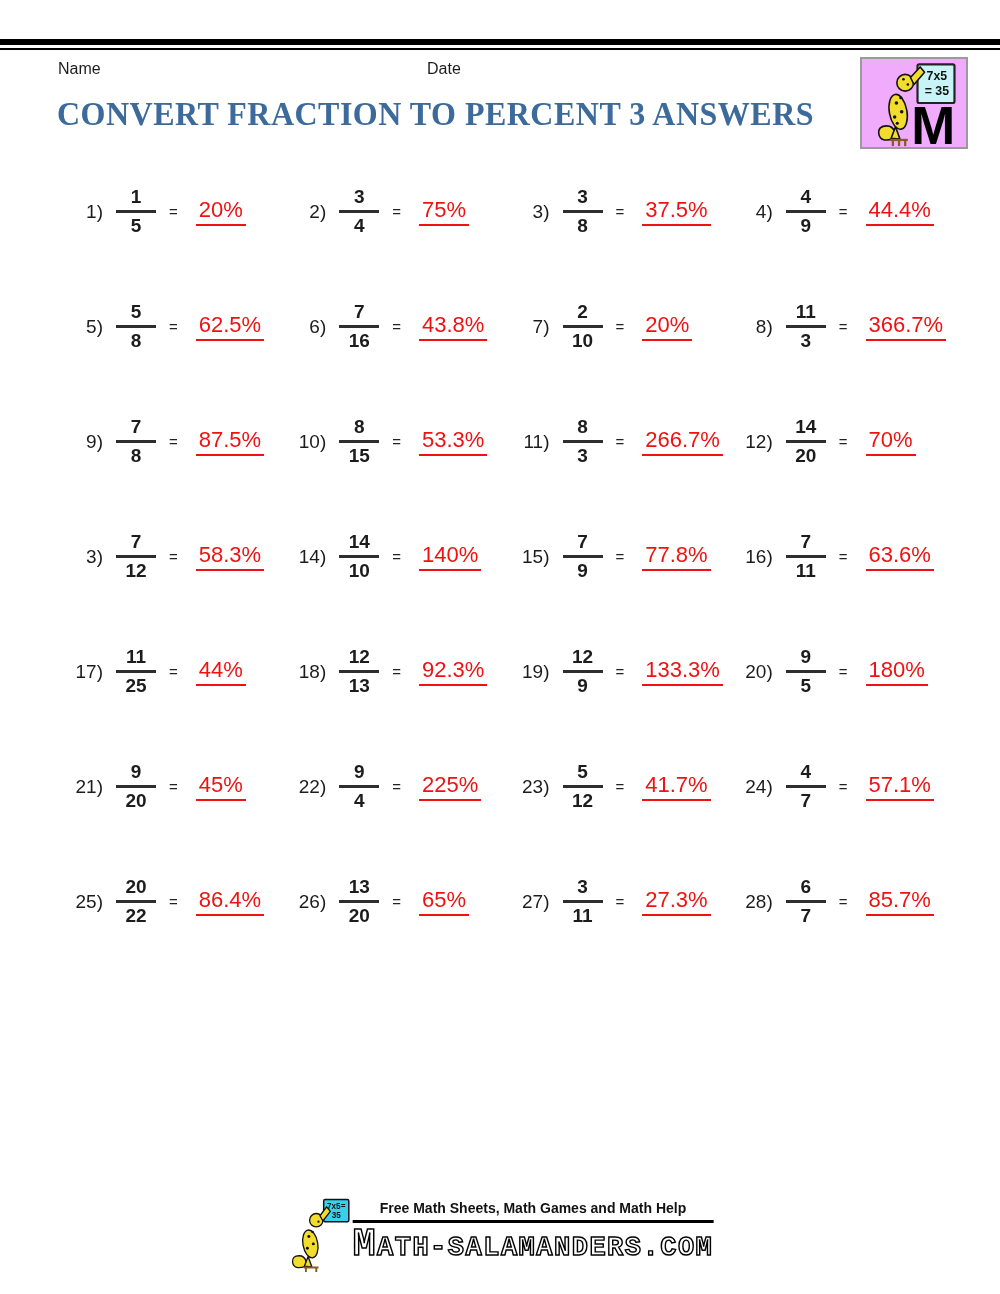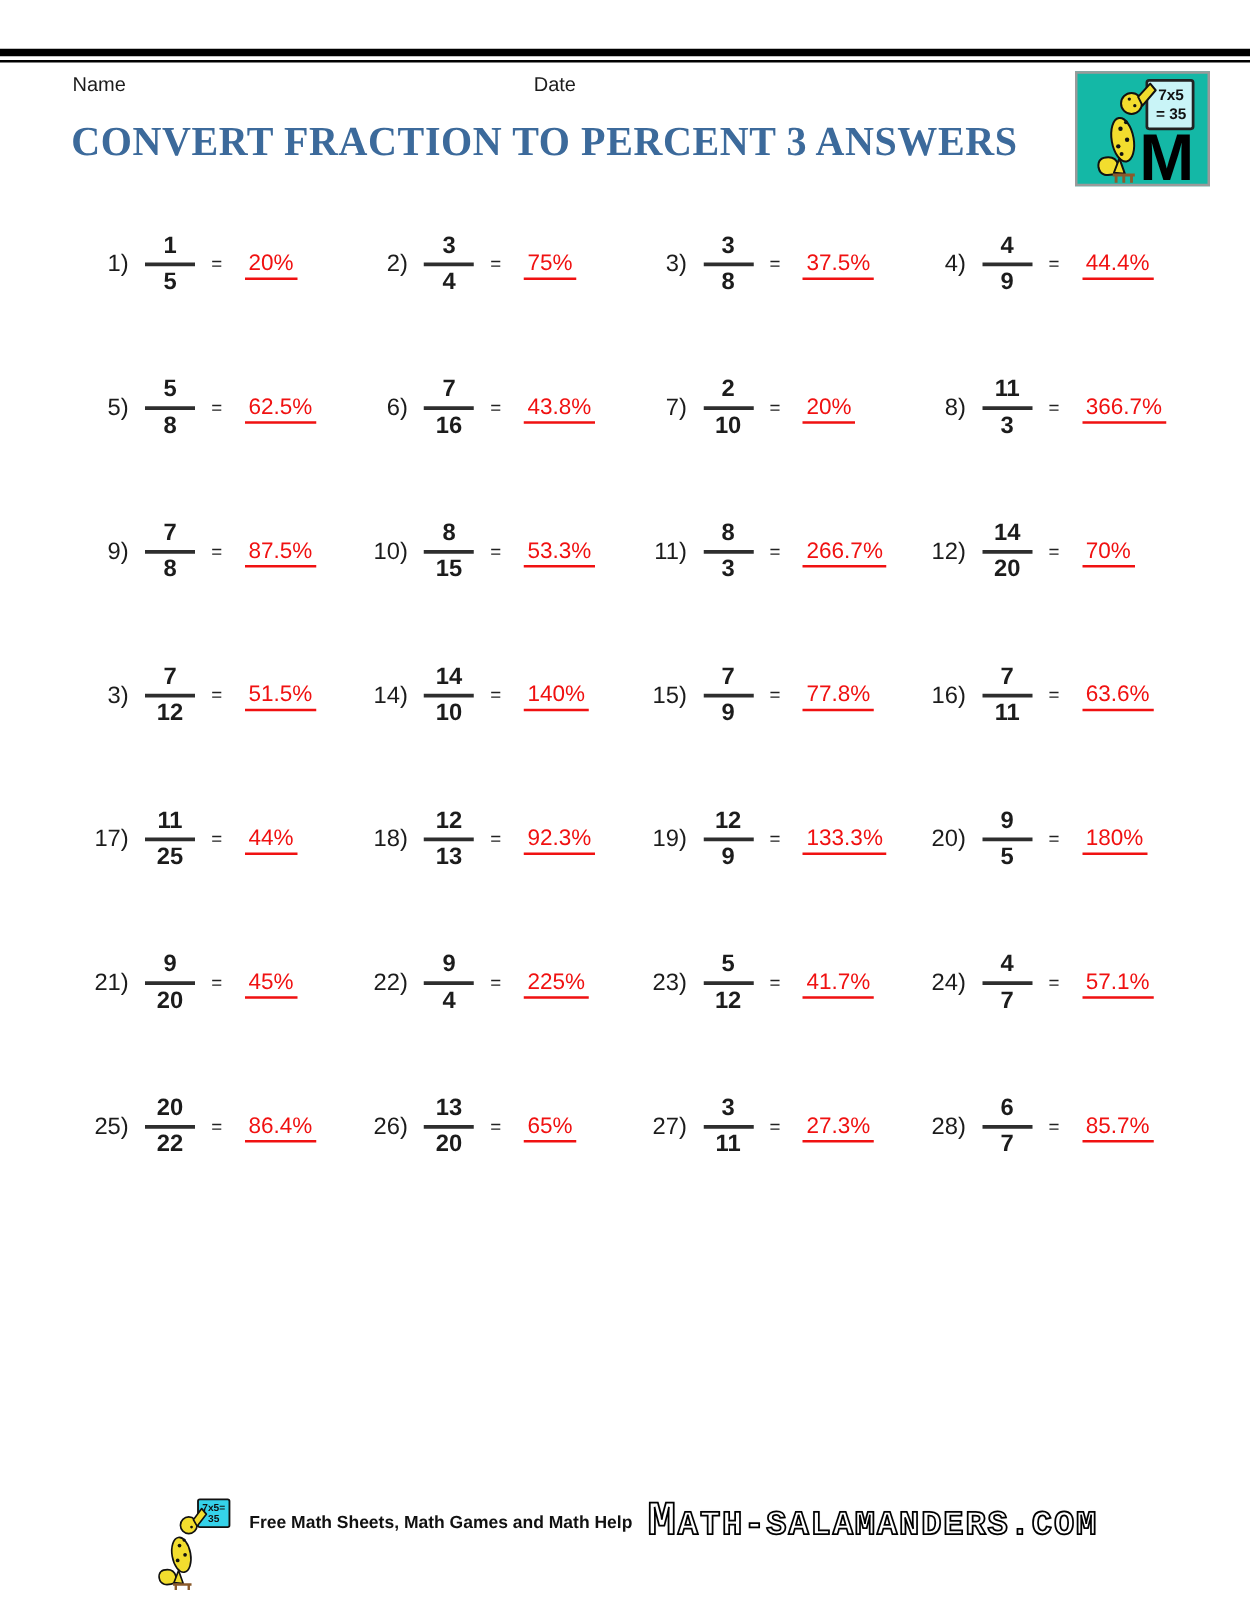--- a/index.html
+++ b/index.html
@@ -3,41 +3,41 @@
 <meta charset="utf-8">
 <style>
   html,body{margin:0;padding:0;background:#fff;}
   .sheet{position:relative;width:1000px;height:1294px;background:#fff;overflow:hidden;
          font-family:"Liberation Sans",sans-serif;color:#1c1c1c;}
   .rule-thick{position:absolute;left:0;top:39px;width:100%;height:6px;background:#000;}
   .rule-thin{position:absolute;left:0;top:48px;width:100%;height:2px;background:#000;}
   .name-label{position:absolute;left:58px;top:60px;font-size:16px;}
   .date-label{position:absolute;left:427px;top:60px;font-size:16px;}
   .logo-box{position:absolute;left:860px;top:57px;width:108px;height:92px;border:2px solid #9a9a9a;
-            box-sizing:border-box;background:#14b8a6;}
+            box-sizing:border-box;background:#f0abfc;}
   .logo-box svg{width:100%;height:100%;display:block;}
   .title{position:absolute;left:57px;top:96px;margin:0;font-family:"Liberation Serif",serif;
          font-size:33px;font-weight:600;color:#3c6a9b;white-space:nowrap;
          transform:scaleX(0.97);transform-origin:left top;letter-spacing:0.5px;}
   .problems{position:absolute;left:55px;top:154px;width:893px;display:grid;
             grid-template-columns:repeat(4,1fr);grid-auto-rows:115px;}
   .problem{display:flex;align-items:center;}
   .pnum{width:48px;text-align:right;font-size:19px;flex:none;}
   .frac{display:inline-flex;flex-direction:column;align-items:center;margin-left:13px;
         font-weight:bold;font-size:19px;min-width:40px;}
   .frac .nm{padding:0 9px 2px;}
   .frac .bar{align-self:stretch;height:2.5px;background:#2e2e2e;}
   .frac .dn{padding:2px 9px 0;}
   .eq{margin:0 13px;font-size:15px;color:#222;}
-  .ans{font-size:18px;color:#f01111;border-bottom:2px solid #f01111;padding:0 3px 1px;
+  .ans{font-size:22px;color:#f01111;border-bottom:2px solid #f01111;padding:0 3px 1px;
        font-weight:500;margin-left:5px;white-space:nowrap;}
   .footer{position:absolute;left:50%;top:1196px;transform:translateX(-50%);
           display:flex;align-items:flex-start;}
   .foot-sal{width:74px;height:74px;flex:none;margin-top:2px;}
-  .foot-right{display:flex;flex-direction:row;align-items:center;margin-left:-8px;}
+  .foot-right{display:flex;flex-direction:column;align-items:center;margin-left:-8px;}
   .tagline{font-size:14px;font-weight:bold;color:#111;padding:4px 12px 4px;white-space:nowrap;}
   .foot-rule{height:3px;background:#000;align-self:stretch;}
   .sitename{font-family:Liberation Mono, monospace;font-size:27px;font-weight:800;
             letter-spacing:1.5px;color:#fff;-webkit-text-stroke:1.4px #000;
             text-shadow:0 0 1px #000;line-height:1.05;margin-top:2px;white-space:nowrap;}
   .site-m{font-size:38px;}
   svg text{font-family:"Liberation Sans",sans-serif;}
 </style>
 </head>
 <body>
@@ -218,21 +218,21 @@
       </div>
 
       <div class="problem">
         <span class="pnum">3)</span>
         <span class="frac">
           <span class="nm">7</span>
           <span class="bar"></span>
           <span class="dn">12</span>
         </span>
         <span class="eq">=</span>
-        <span class="ans">51.5%</span>
+        <span class="ans">58.3%</span>
       </div>
 
       <div class="problem">
         <span class="pnum">14)</span>
         <span class="frac">
           <span class="nm">14</span>
           <span class="bar"></span>
           <span class="dn">10</span>
         </span>
         <span class="eq">=</span>

